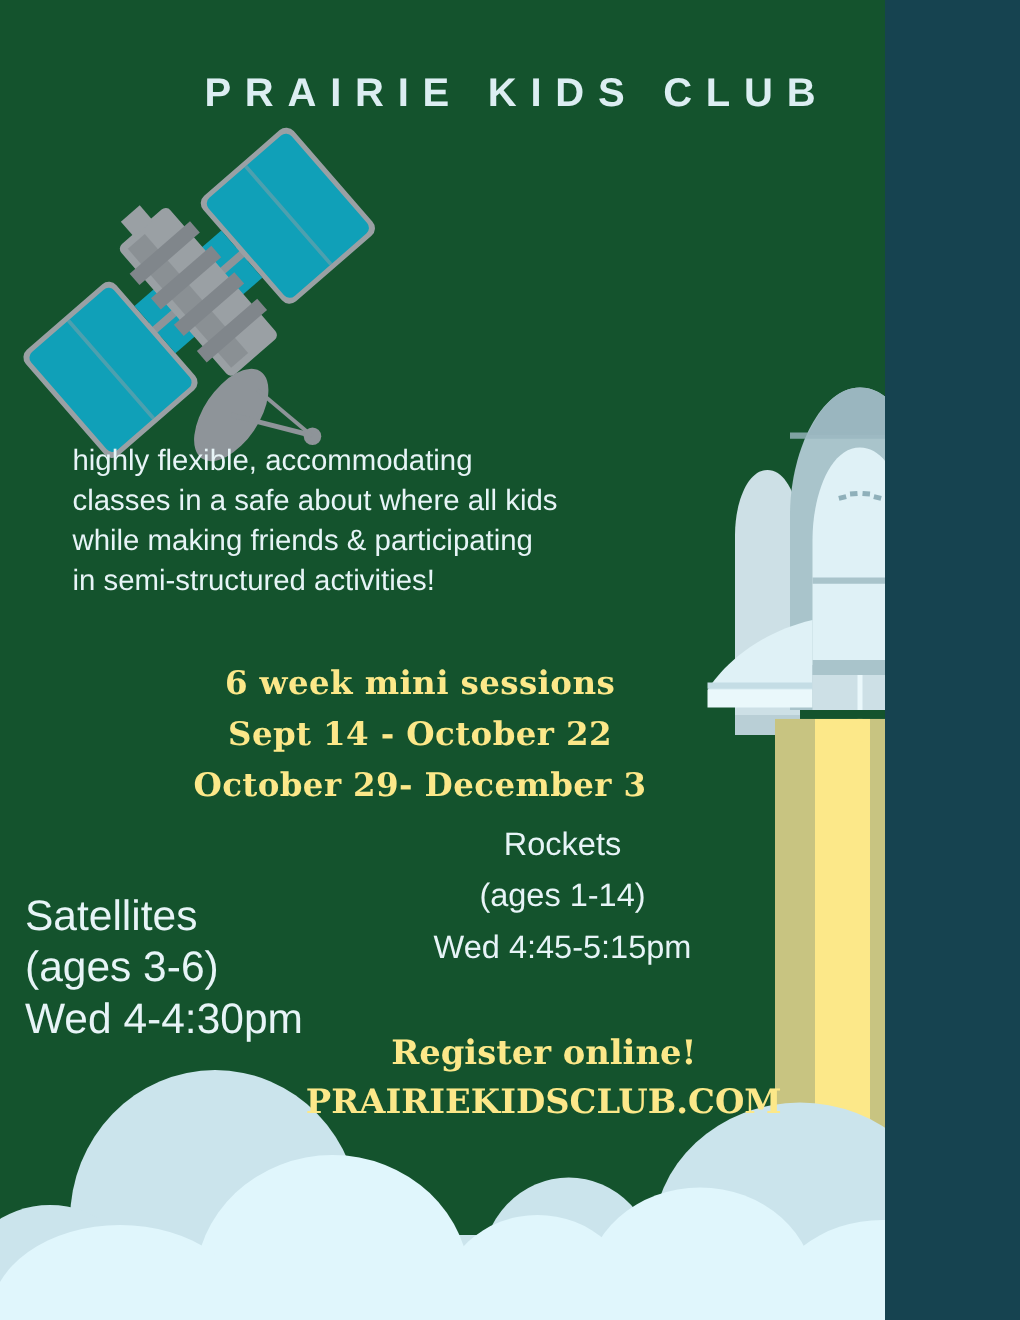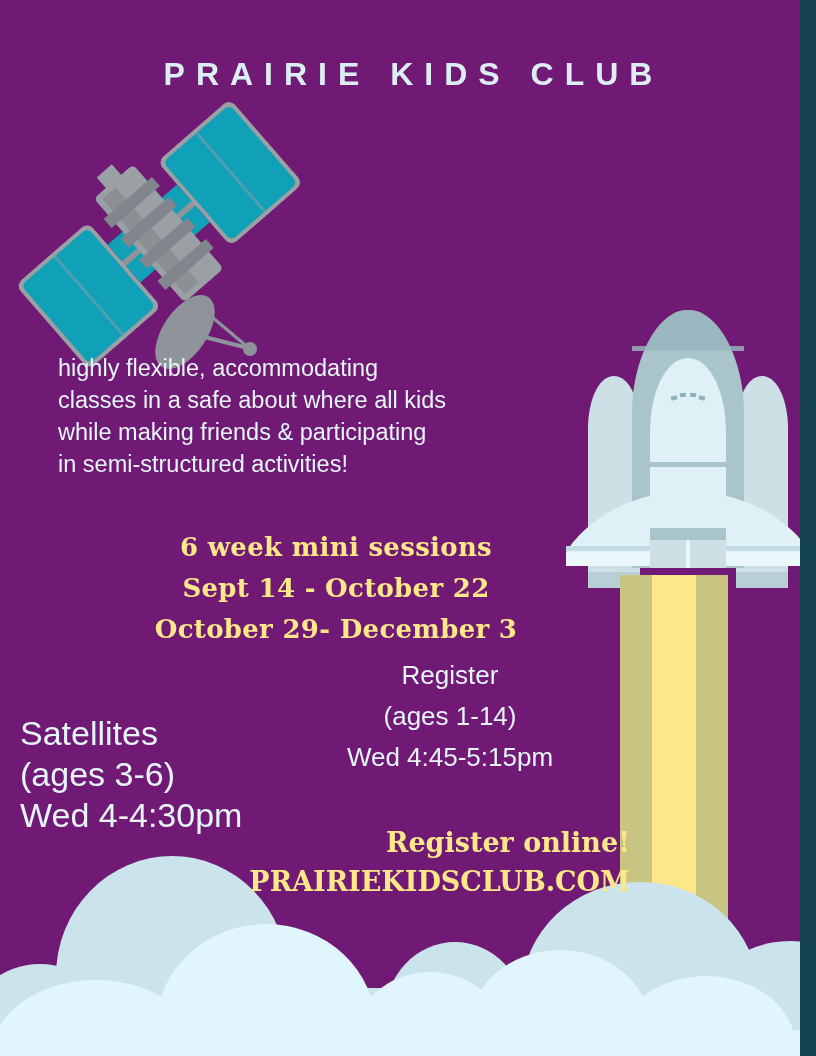--- a/index.html
+++ b/index.html
@@ -4,24 +4,23 @@
 <style>
   html,body{margin:0;padding:0;}
   body{
     width:816px;height:1056px;overflow:hidden;
     background:#164350;
     font-family:"Liberation Sans", sans-serif;
     position:relative;
   }
   #poster{
     position:absolute;inset:0;
-    width:780px;height:1056px;
-    background:#701a75;
+    width:708px;height:1056px;
+    background:#14532d;
     overflow:hidden;
-    padding-left:20px;
   }
 
   
   .art{position:absolute;pointer-events:none;}
 
   
   #satellite{left:10px;top:100px;width:300px;height:270px;}
 
   
   #rocket{left:560px;top:300px;width:256px;height:300px;}
@@ -93,21 +92,21 @@
     top:713px;left:20px;width:300px;
     text-align:left;
     color:#e7f4f7;
     font-size:34px;
     line-height:41px;
   }
   #satellites-block .line{display:block;}
 
   #cta{
     top:824px;left:240px;width:390px;
-    text-align:right;
+    text-align:center;
     color:#fce889;
     font-family:"DejaVu Serif", serif;
     font-weight:700;
   }
   #cta .cta-line1{display:block;font-size:27px;line-height:38px;}
   #cta .cta-line2{display:block;font-size:27px;line-height:40px;letter-spacing:0px;}
 </style>
 </head>
 <body>
 
@@ -226,21 +225,21 @@
     <span class="line">in semi-structured activities!</span>
   </div>
 
   <div class="txt" id="sessions">
     <span class="line">6 week mini sessions</span>
     <span class="line">Sept 14 - October 22</span>
     <span class="line">October 29- December 3</span>
   </div>
 
   <div class="txt" id="rockets-block">
-    <span class="line">Register</span>
+    <span class="line">Rockets</span>
     <span class="line">(ages 1-14)</span>
     <span class="line">Wed 4:45-5:15pm</span>
   </div>
 
   <div class="txt" id="satellites-block">
     <span class="line">Satellites</span>
     <span class="line">(ages 3-6)</span>
     <span class="line">Wed 4-4:30pm</span>
   </div>
 

